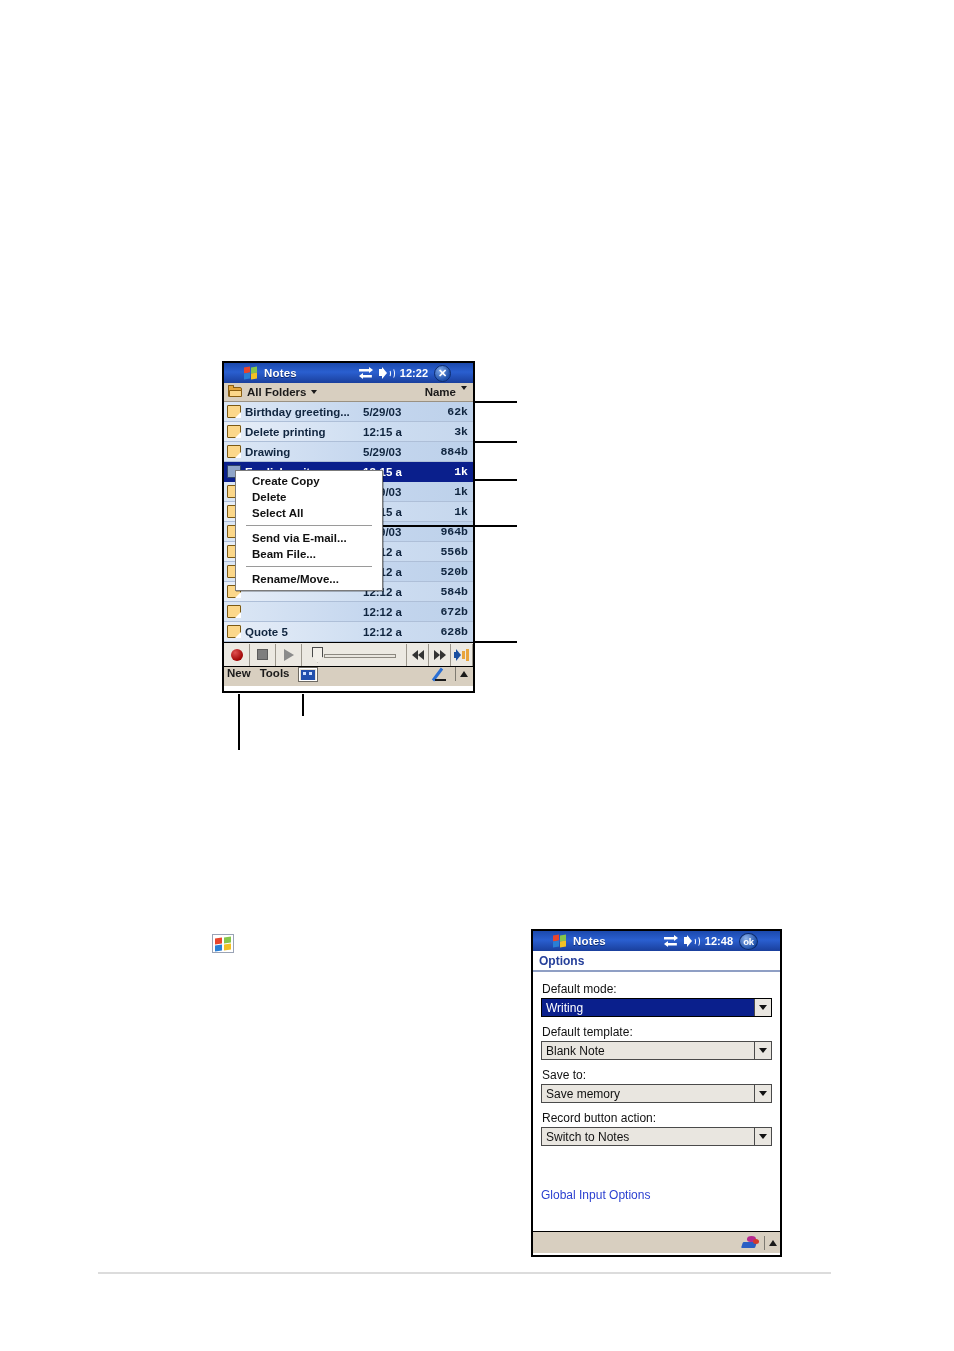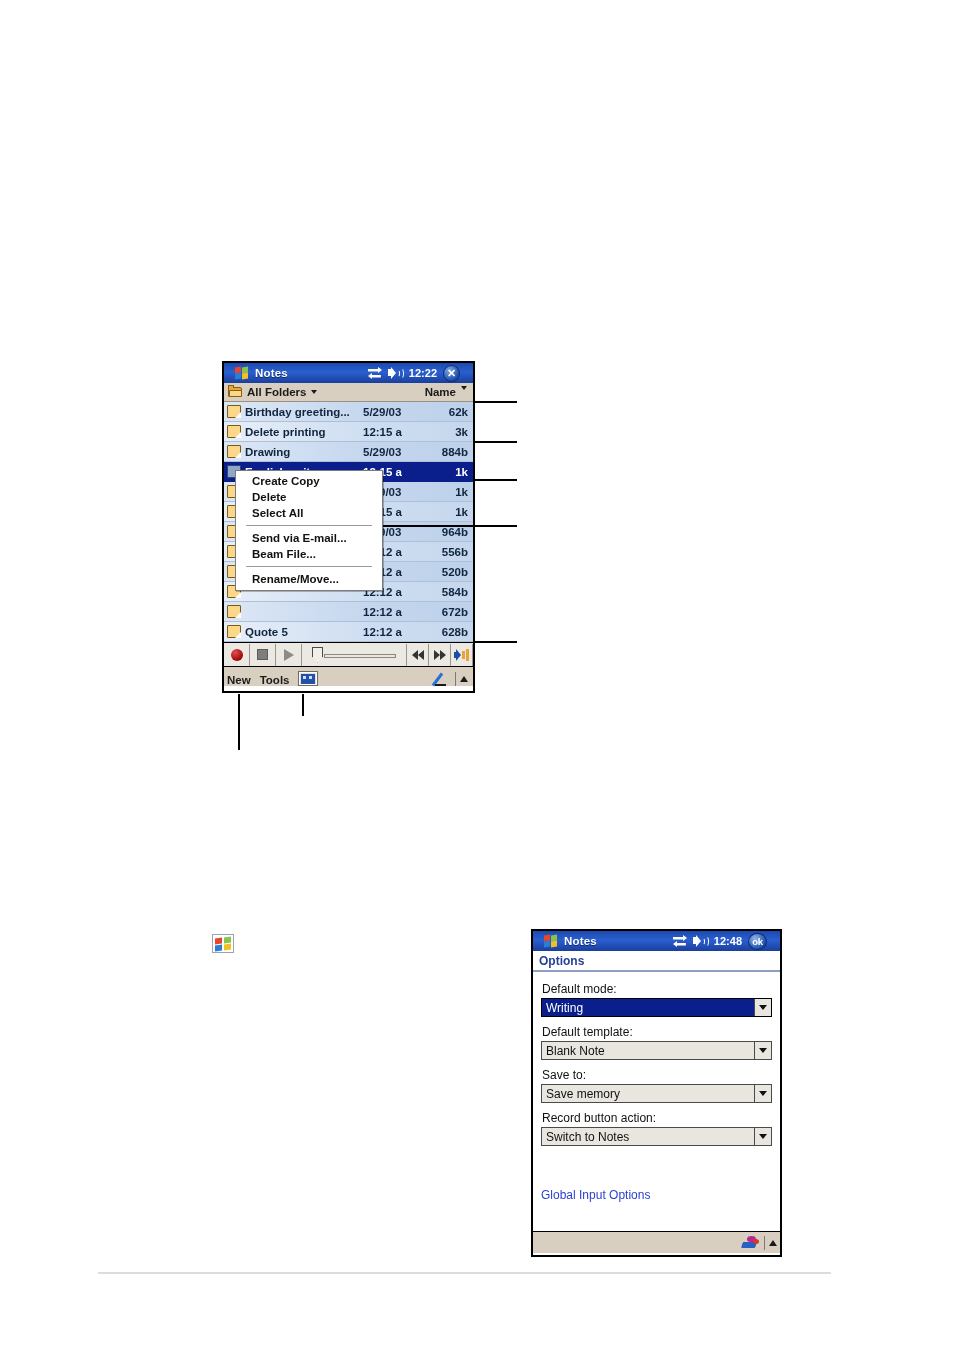--- a/index.html
+++ b/index.html
@@ -17,21 +17,21 @@
     position: absolute;
     border: 2px solid #000;
     background: #d6cfc2;
   }
   .titlebar {
     height: 20px;
     background: linear-gradient(to bottom, #1b49ad 0%, #2a5fd0 45%, #1a3f9c 100%);
     display: flex; align-items: center;
     color: #fff;
     font-size: 11.5px; font-weight: bold;
-    padding: 0 10px;
+    padding: 0 19px;
     position: relative;
   }
   .flag {
     width: 15px; height: 13px;
     margin: 0 5px 0 1px;
     display:inline-block;
     position: relative;
     flex: 0 0 auto;
   }
   .flag i {
@@ -141,21 +141,21 @@
     position:absolute;inset:0;background:#fbd78a;border:1px solid #7d5a12;
     border-radius:1px;
   }
   .note-ico .fold {
     position:absolute;right:0;bottom:0;width:0;height:0;border-style:solid;
     border-width:0 0 6px 6px;border-color:transparent transparent #fff transparent;
   }
   .note-ico.dark .pg { background:#8fa5c9; border-color:#2e4468; }
   .r-name { flex:1 1 auto; overflow:hidden; white-space:nowrap; }
   .r-date { width: 64px; text-align:left; }
-  .r-size { width: 46px; text-align:right; padding-right:5px; }
+  .r-size { width: 46px; text-align:right; padding-right:5px;font-family:Liberation Mono, monospace; }
 
   
   .ctxmenu {
     position:absolute; left:11px; top:107px; width:148px;
     background:#fff; border:1px solid #7b7b7b;
     box-shadow: 1px 1px 0 rgba(0,0,0,.25);
     padding: 2px 0 3px 0;
     z-index: 5;
   }
   .ctxmenu .mi {
@@ -197,21 +197,21 @@
   .ico-vol { position:relative; width:16px;height:12px; }
   .ico-vol .c { position:absolute;left:0;top:3px;width:4px;height:6px;background:#1a4fa0;}
   .ico-vol .h { position:absolute;left:2px;top:0;width:0;height:0;border-style:solid;
                 border-width:6px 0 6px 5px;border-color:transparent transparent transparent #1a4fa0;}
   .ico-vol .w1 { position:absolute;left:8px;top:2px;width:3px;height:8px;background:#e8a43a;}
   .ico-vol .w2 { position:absolute;left:12px;top:0px;width:3px;height:12px;background:#e8a43a;}
 
   
   .softbar {
     height:20px; background:#d8cfc0; border-top:1px solid #000;
-    display:flex; align-items:flex-end; padding:0 3px;
+    display:flex; align-items:flex-start; padding:0 3px;
     font-size:11.5px; font-weight:bold; color:#1a1a1a; gap:9px;
   }
   .sip-btn {
     width:20px;height:15px;background:#e6e0d4;border:1px solid #6e6a62;
     display:flex;align-items:center;justify-content:center;
     box-shadow: inset 0 0 0 1px #fff;
   }
   .sip-inner { width:14px;height:10px;background:#2250ad; position:relative;}
   .sip-inner:before { content:""; position:absolute;left:2px;top:2.5px;width:3px;height:2.5px;background:#cfe0ff;}
   .sip-inner:after  { content:""; position:absolute;left:8px;top:2.5px;width:3px;height:2.5px;background:#cfe0ff;}

